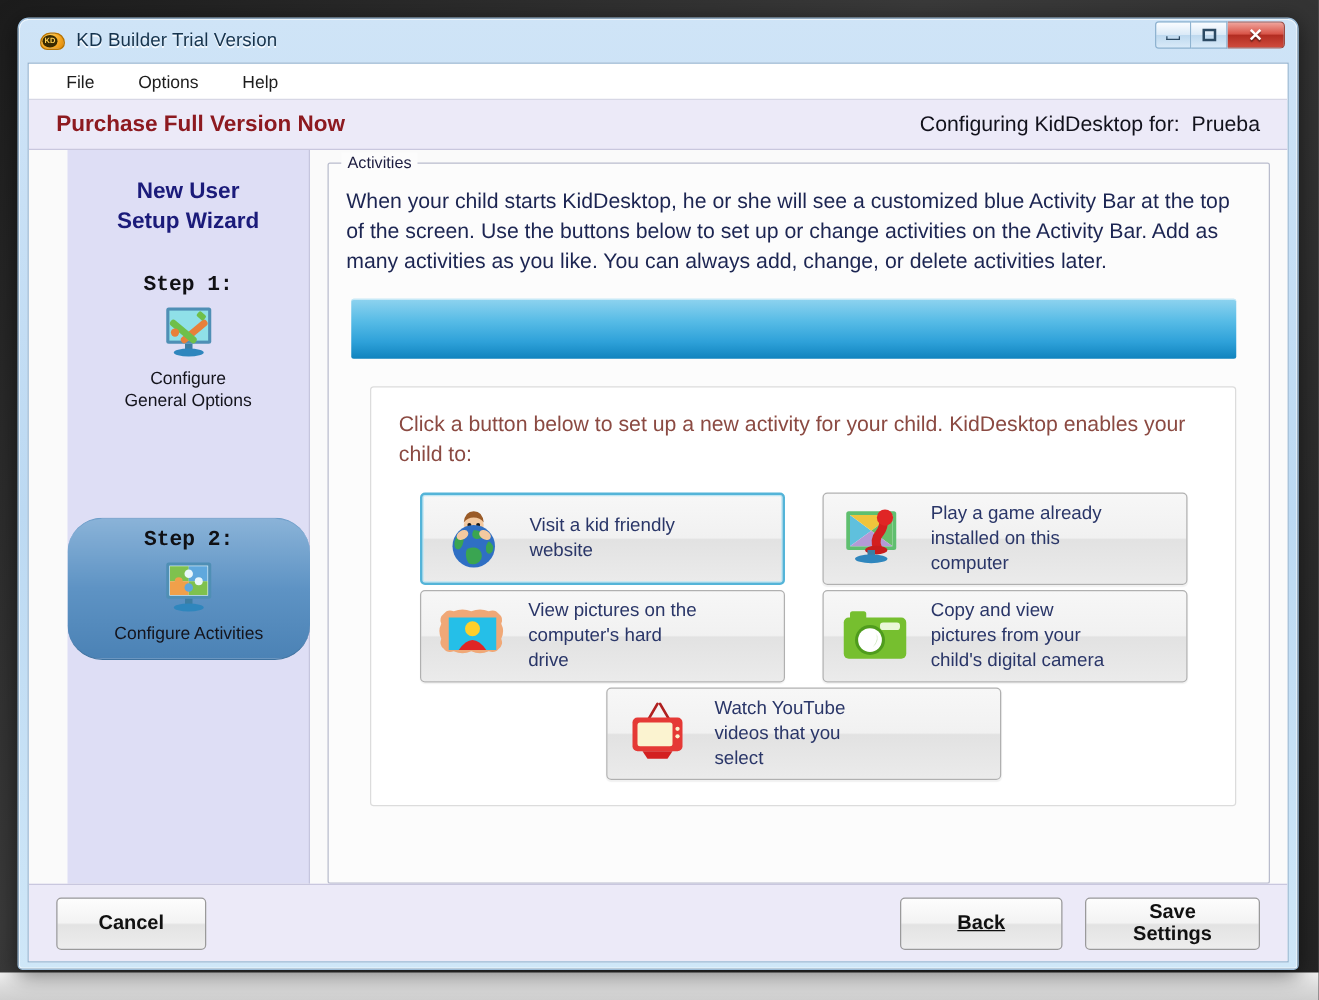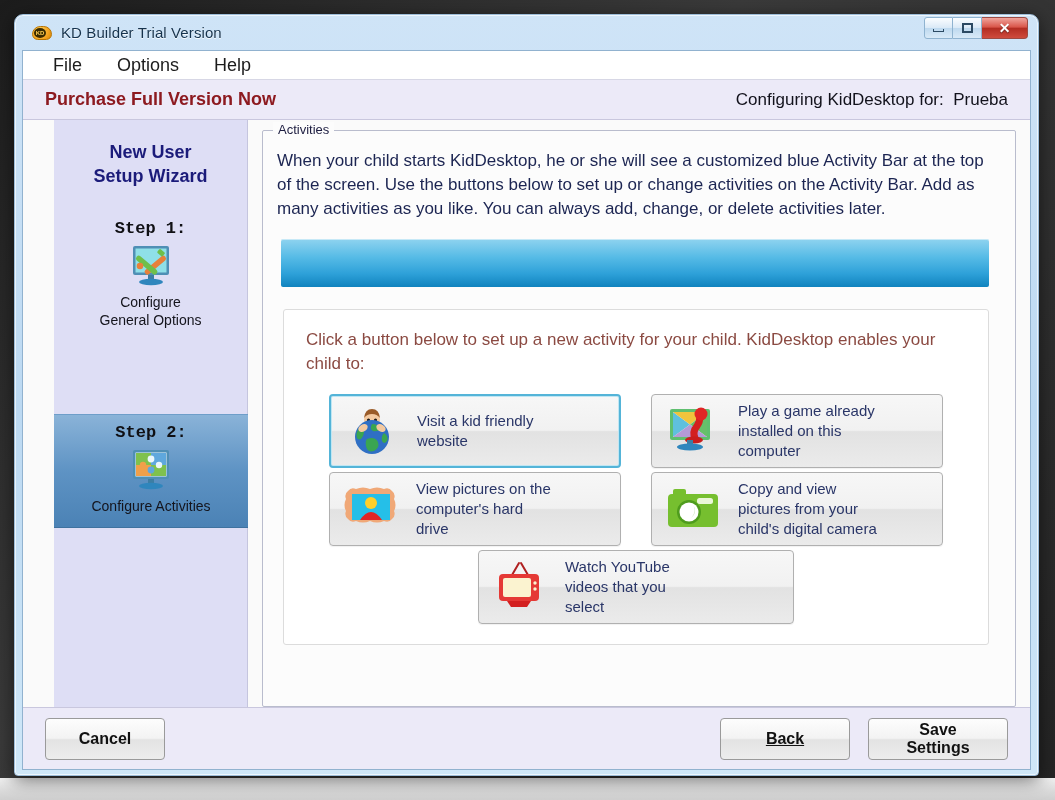--- a/index.html
+++ b/index.html
@@ -127,21 +127,21 @@
   #menubar {
     height: 29px;
     background: #ffffff;
     border-bottom: 1px solid #d7d7e5;
     display: flex;
     align-items: center;
     padding-left: 28px;
     gap: 31px;
   }
   .menu-item {
-    font-size: 18px;
+    font-size: 14px;
     color: #1c1c1c;
     cursor: default;
     padding: 2px 2px;
   }
 
   
   #headerbar {
     height: 40px;
     background: #eceaf8;
     border-bottom: 1px solid #c9c7de;
@@ -195,20 +195,21 @@
     padding: 8px 4px 12px 4px;
     text-align: center;
     position: relative;
   }
   .step-block.selected {
     background: linear-gradient(180deg, #8ab3d8 0%, #5e93c4 50%, #4b82b5 100%);
     border-top: 1px solid #6e9ec9;
     border-bottom: 1px solid #3f729f;
     margin-left: 0;
     width: 194px;
+    border-radius: 28px;
   }
   .step-label {
     font-size: 17px;
     font-weight: bold;
     color: #101014;
     margin-bottom: 6px;
     font-family: Liberation Mono, monospace;
   }
   .step-caption {
     font-size: 14px;
@@ -256,21 +257,21 @@
     padding: 0 6px 0 6px;
   }
   #activity-bar {
     margin: 18px 10px 0 10px;
     height: 48px;
     border-radius: 2px;
     background: linear-gradient(180deg, #8fd3ef 0%, #56bbe6 38%, #2ea1d9 72%, #1083be 100%);
     box-shadow: inset 0 1px 0 rgba(255,255,255,0.5);
   }
   #buttons-panel {
-    margin: 22px 10px 0 12px;
+    margin: 22px 10px 0 25px;
     border: 1px solid #dcdcdc;
     border-radius: 3px;
     background: #fff;
     padding: 18px 16px 20px 16px;
     flex: 1;
     min-height: 0;
   }
   #panel-instruction {
     font-size: 17px;
     line-height: 1.4;

